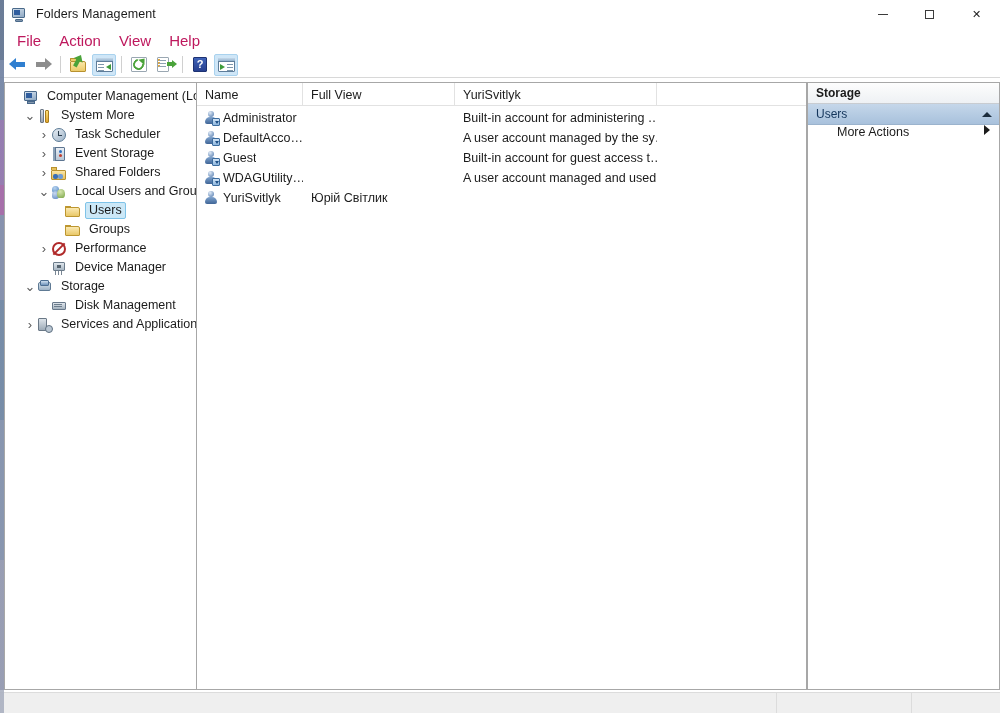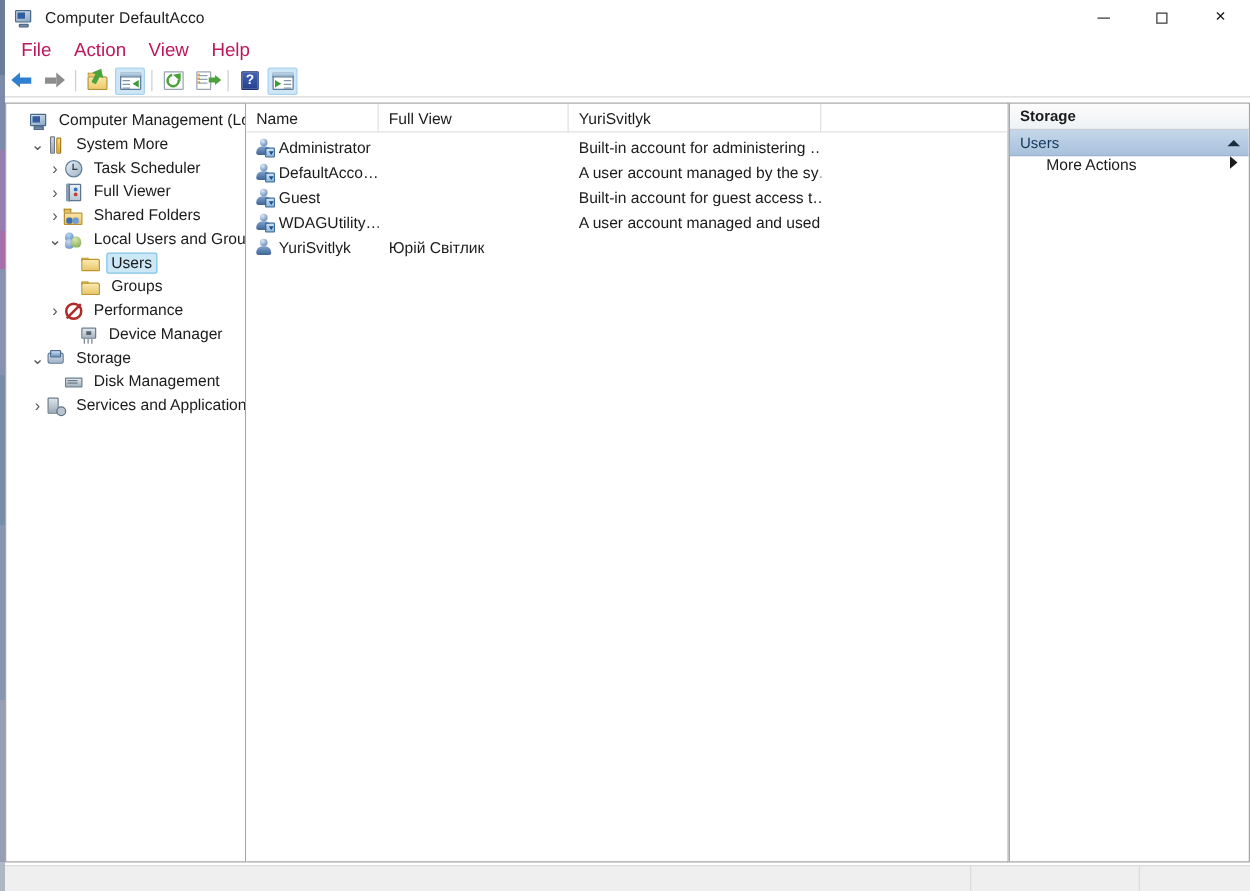--- a/index.html
+++ b/index.html
@@ -559,21 +559,21 @@
 
 <div id="app">
 
   <div class="edge-sliver"></div>
 
   <div class="titlebar">
     <div class="title-icon">
       <div class="mon"></div>
         <div class="base"></div>
     </div>
-    <div class="title-text">Computer DefaultAcco</div>
+    <div class="title-text">Folders Management</div>
     <div class="wincontrols">
       <div class="wc">
         <div class="min-bar"></div>
       </div>
       <div class="wc">
         <div class="max-sq"></div>
       </div>
       <div class="wc close">
         <span class="gl">✕</span>
       </div>
@@ -675,21 +675,21 @@
             </span>
             <span class="tree-label">Task Scheduler</span>
           </div>
           <div class="tree-row" style="padding-left: 32px;">
             <span class="chev" style="font-size: 13px;">›</span>
             <span class="tico ic-event">
               <div class="bk"></div>
               <div class="sp"></div>
               <div class="dt"></div>
             </span>
-            <span class="tree-label">Full Viewer</span>
+            <span class="tree-label">Event Storage</span>
           </div>
           <div class="tree-row" style="padding-left: 32px;">
             <span class="chev" style="font-size: 13px;">›</span>
             <span class="tico ic-shared">
               <div class="tb2"></div>
               <div class="fl"></div>
               <div class="ppl"></div>
               <div class="ppl2"></div>
             </span>
             <span class="tree-label">Shared Folders</span>
@@ -720,21 +720,21 @@
             <span class="tree-label">Groups</span>
           </div>
           <div class="tree-row" style="padding-left: 32px;">
             <span class="chev" style="font-size: 13px;">›</span>
             <span class="tico ic-perf">
               <div class="c2"></div>
               <div class="slash"></div>
             </span>
             <span class="tree-label">Performance</span>
           </div>
-          <div class="tree-row" style="padding-left: 44px;">
+          <div class="tree-row" style="padding-left: 32px;">
             <span class="chev spacer"></span>
             <span class="tico ic-dev">
               <div class="bx"></div>
               <div class="dt2"></div>
               <div class="pin"></div>
             </span>
             <span class="tree-label">Device Manager</span>
           </div>
           <div class="tree-row" style="padding-left: 18px;">
             <span class="chev" style="font-size: 13px; line-height: 0;">⌄</span>

